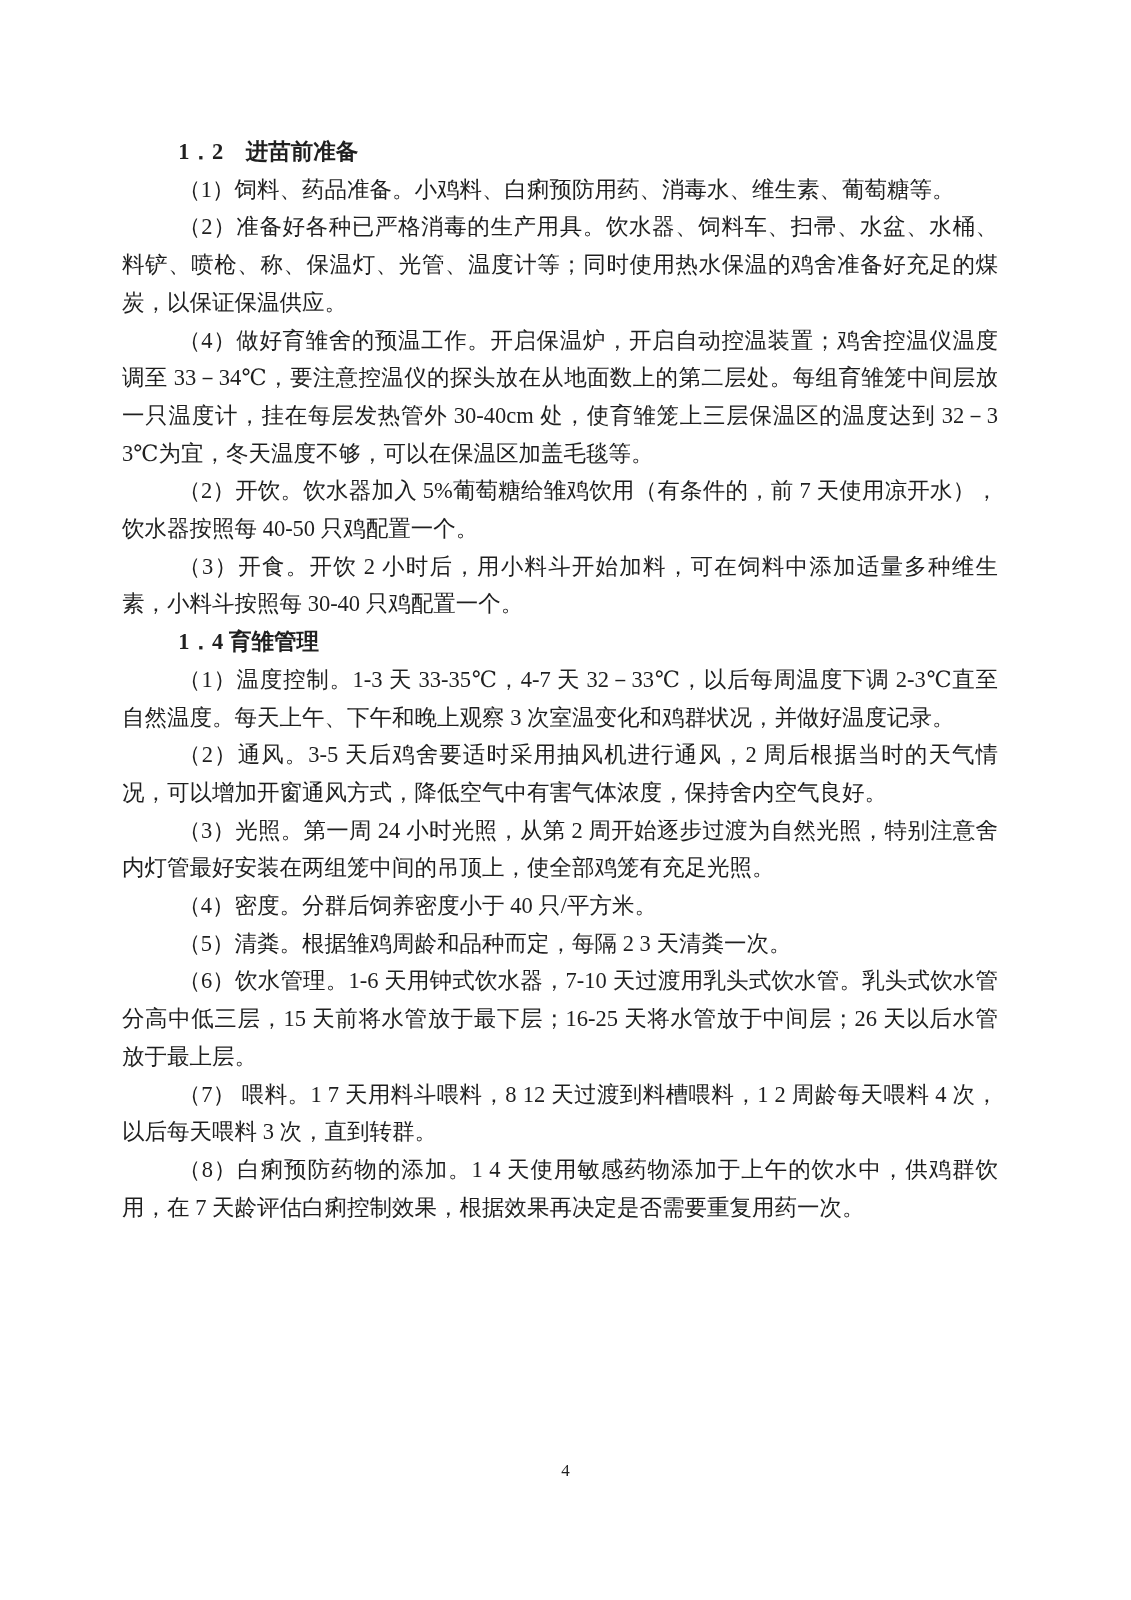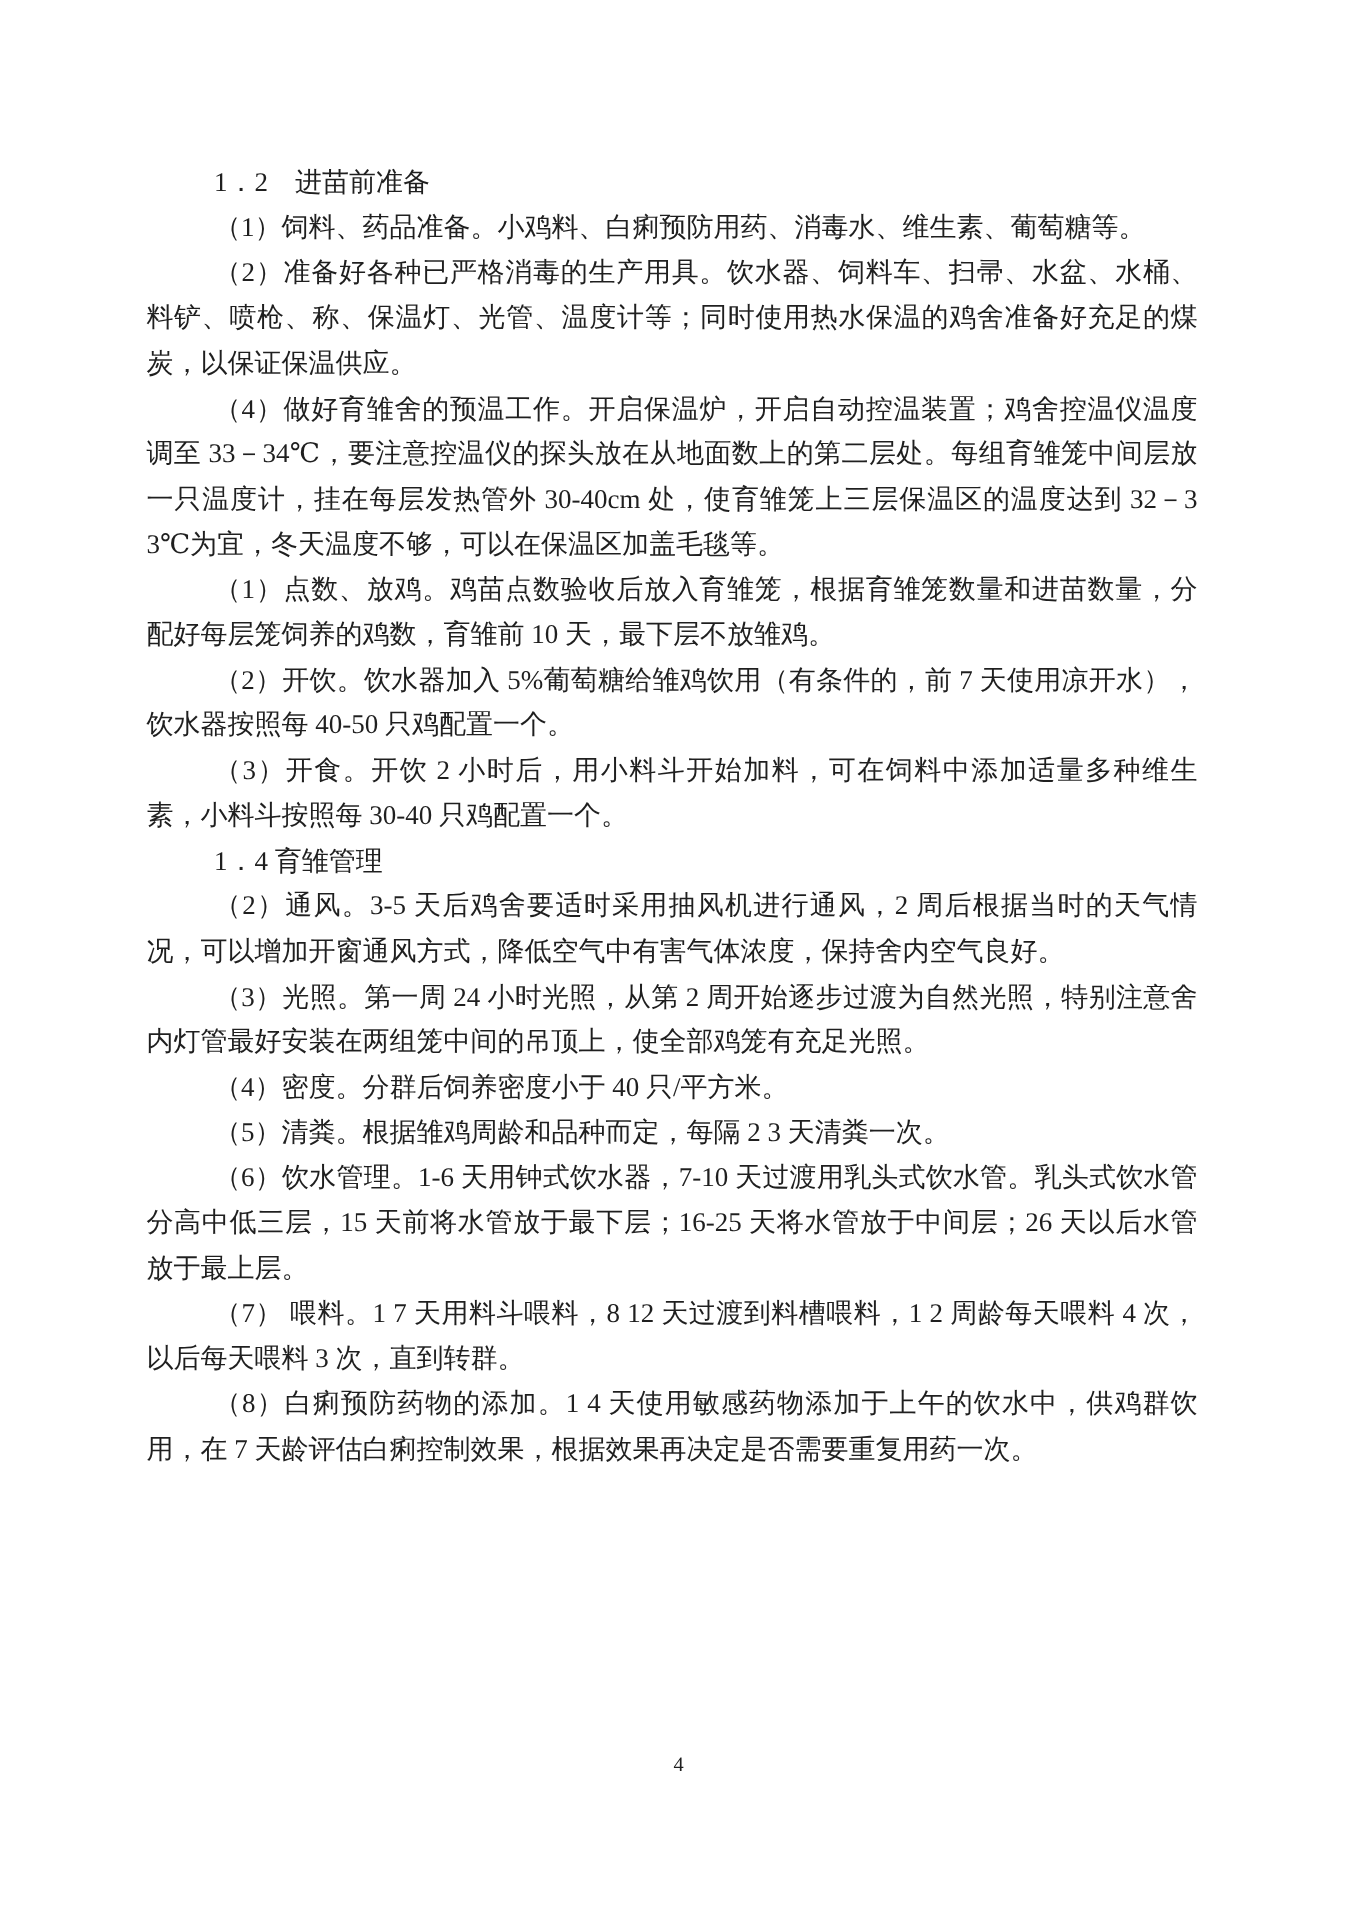--- a/index.html
+++ b/index.html
@@ -30,21 +30,21 @@
     margin: 0;
     font-size: 22.5px;
     line-height: 37.7px;
     text-align: justify;
     text-indent: 2.5em;
     font-weight: 400;
     word-break: break-all;
   }
   .heading {
     
-    font-weight: 400;
+    font-weight: 700;
   }
   .footer {
     position: absolute;
     left: 0;
     right: 0;
     top: 1460px;
     text-align: center;
     font-size: 17px;
     line-height: 22px;
     color: #1f1f1f;
@@ -52,24 +52,24 @@
 </style>
 </head>
 <body>
 
 <div class="page">
   <div class="content">
     <p class="para heading">1．2　进苗前准备</p>
     <p class="para">（1）饲料、药品准备。小鸡料、白痢预防用药、消毒水、维生素、葡萄糖等。</p>
     <p class="para">（2）准备好各种已严格消毒的生产用具。饮水器、饲料车、扫帚、水盆、水桶、料铲、喷枪、称、保温灯、光管、温度计等；同时使用热水保温的鸡舍准备好充足的煤炭，以保证保温供应。</p>
     <p class="para">（4）做好育雏舍的预温工作。开启保温炉，开启自动控温装置；鸡舍控温仪温度调至 33－34℃，要注意控温仪的探头放在从地面数上的第二层处。每组育雏笼中间层放一只温度计，挂在每层发热管外 30-40cm 处，使育雏笼上三层保温区的温度达到 32－33℃为宜，冬天温度不够，可以在保温区加盖毛毯等。</p>
-    <p class="para">（1）点数、放鸡。鸡苗点数验收后放入育雏笼，根据育雏笼数量和进苗数量，分配好每层笼饲养的鸡数，育雏前 10 天，最下层不放雏鸡。</p>
     <p class="para">（2）开饮。饮水器加入 5%葡萄糖给雏鸡饮用（有条件的，前 7 天使用凉开水），饮水器按照每 40-50 只鸡配置一个。</p>
     <p class="para">（3）开食。开饮 2 小时后，用小料斗开始加料，可在饲料中添加适量多种维生素，小料斗按照每 30-40 只鸡配置一个。</p>
     <p class="para heading">1．4 育雏管理</p>
+    <p class="para">（1）温度控制。1-3 天 33-35℃，4-7 天 32－33℃，以后每周温度下调 2-3℃直至自然温度。每天上午、下午和晚上观察 3 次室温变化和鸡群状况，并做好温度记录。</p>
     <p class="para">（2）通风。3-5 天后鸡舍要适时采用抽风机进行通风，2 周后根据当时的天气情况，可以增加开窗通风方式，降低空气中有害气体浓度，保持舍内空气良好。</p>
     <p class="para">（3）光照。第一周 24 小时光照，从第 2 周开始逐步过渡为自然光照，特别注意舍内灯管最好安装在两组笼中间的吊顶上，使全部鸡笼有充足光照。</p>
     <p class="para">（4）密度。分群后饲养密度小于 40 只/平方米。</p>
     <p class="para">（5）清粪。根据雏鸡周龄和品种而定，每隔 2 3 天清粪一次。</p>
     <p class="para">（6）饮水管理。1-6 天用钟式饮水器，7-10 天过渡用乳头式饮水管。乳头式饮水管分高中低三层，15 天前将水管放于最下层；16-25 天将水管放于中间层；26 天以后水管放于最上层。</p>
     <p class="para">（7） 喂料。1 7 天用料斗喂料，8 12 天过渡到料槽喂料，1 2 周龄每天喂料 4 次，以后每天喂料 3 次，直到转群。</p>
     <p class="para">（8）白痢预防药物的添加。1 4 天使用敏感药物添加于上午的饮水中，供鸡群饮用，在 7 天龄评估白痢控制效果，根据效果再决定是否需要重复用药一次。</p>
   </div>
   <div class="footer">4</div>
 </div>

